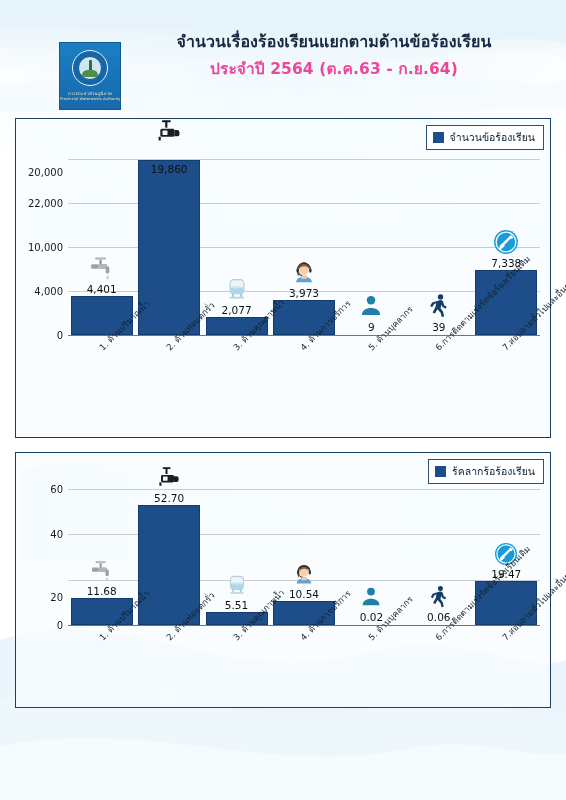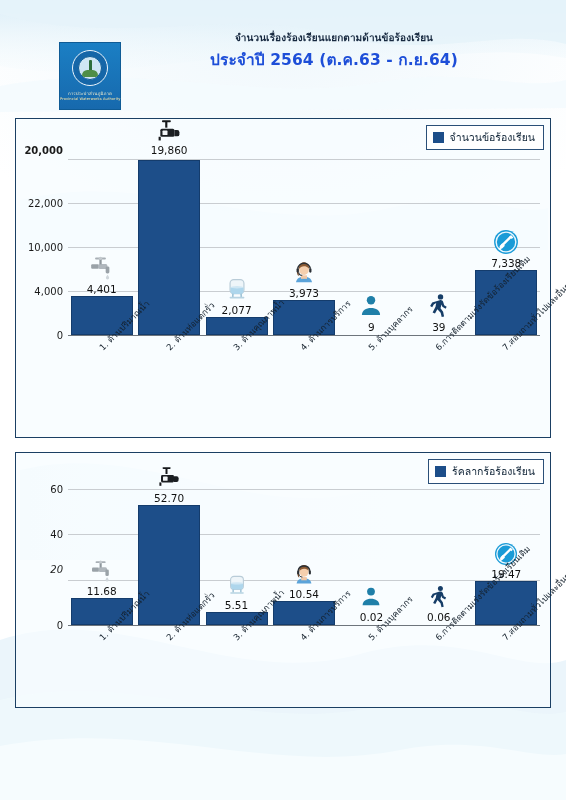--- a/index.html
+++ b/index.html
@@ -33,22 +33,22 @@
     background:#cfe6f4;border:1px solid #0f5b95;position:relative;overflow:hidden;}
   #logo .emblem .inner:before{content:"";position:absolute;left:50%;top:3px;
     width:3px;height:11px;margin-left:-1.5px;background:#2e6e3b;border-radius:1px;}
   #logo .emblem .inner:after{content:"";position:absolute;left:3px;bottom:2px;
     width:16px;height:7px;background:#4f8e46;border-radius:6px 6px 2px 2px;}
   #logo .cap{width:100%;text-align:center;margin-top:6px;line-height:1.05;}
   #logo .cap .th{font-size:4.4px;color:#fff4cf;letter-spacing:.1px;white-space:nowrap;}
   #logo .cap .en{font-size:3.6px;color:#ffe9a8;letter-spacing:.1px;white-space:nowrap;margin-top:1px;}
 
   #titleblock{position:absolute;left:124px;top:30px;width:420px;text-align:center;}
-  #titleblock .t1{font-size:10px;font-weight:bold;color:#16283f;letter-spacing:.1px;line-height:1.5;}
-  #titleblock .t2{font-size:15.5px;font-weight:bold;color:#1d4ed8;letter-spacing:.1px;line-height:1.5;margin-top:4px;}
+  #titleblock .t1{font-size:16px;font-weight:bold;color:#16283f;letter-spacing:.1px;line-height:1.5;}
+  #titleblock .t2{font-size:15.5px;font-weight:bold;color:#ec4899;letter-spacing:.1px;line-height:1.5;margin-top:4px;}
 
   
   .panel{position:absolute;left:15px;width:536px;z-index:2;box-sizing:border-box;
     border:1.6px solid #1b3f63;background:rgba(247,252,255,.72);}
   #panel-count{top:118px;height:320px;}
   #panel-percent{top:452px;height:256px;}
 
   .plot{position:absolute;left:0;top:0;right:0;bottom:0;}
 
   .legend{position:absolute;right:6px;top:6px;
@@ -133,21 +133,21 @@
     <div class="legend">
       <span class="swatch"></span>
       <span class="ltext">จำนวนข้อร้องเรียน</span>
     </div>
 
     <div class="ylabels" id="yl-count">
         <div class="yl" style="top: 216px;">0</div>
         <div class="yl" style="top: 171.909px;">4,000</div>
         <div class="yl" style="top: 127.818px;">10,000</div>
         <div class="yl" style="top: 83.7273px;">22,000</div>
-        <div class="yl" style="top: 31px; font-weight: bold;">20,000</div>
+        <div class="yl" style="top: 53px;">20,000</div>
       </div>
     <div class="gridarea" id="grid-count" style="top: 22px; height: 194px;">
         <div class="axisline" style="top: 194px;"></div>
         <div class="gridline" style="top: 149.909px;"></div>
         <div class="gridline" style="top: 105.818px;"></div>
         <div class="gridline" style="top: 61.7273px;"></div>
         <div class="gridline" style="top: 17.6364px;"></div>
       </div>
     <div class="gridarea" id="bars-count-wrap" style="top: 22px; height: 194px;">
       <div class="bars" id="bars-count">
@@ -170,21 +170,21 @@
             <span class="glyph" style="bottom: 190.129px;">
               <svg class="ic" width="26" height="26" viewBox="0 0 24 24">
                 <rect x="8.5" y="2" width="2" height="6" fill="#16181b"></rect>
                 <rect x="5.5" y="1.2" width="8.2" height="1.7" rx=".8" fill="#16181b"></rect>
                 <rect x="4" y="9" width="13" height="7.4" rx="1.4" fill="#1b1e22"></rect>
                 <rect x="6" y="10.6" width="4.6" height="4.2" rx=".6" fill="#f2f5f7"></rect>
                 <path d="M17 10.2h2.6a2 2 0 0 1 2 2v1.8a2 2 0 0 1-2 2H17z" fill="#1b1e22"></path>
                 <rect x="2.4" y="16.4" width="2" height="3.4" fill="#16181b"></rect>
               </svg>
             </span>
-            <div class="vlabel" style="bottom: 179px;">19,860</div>
+            <div class="vlabel" style="bottom: 160px;">19,860</div>
             <div class="bar" style="height: 175.129px; background: rgb(29, 78, 137);"></div>
           </div>
           <div class="slot">
             <span class="glyph" style="bottom: 33.3154px;">
               <svg class="ic" width="26" height="26" viewBox="0 0 24 24">
                 <rect x="5.6" y="3.4" width="12.8" height="13" rx="3.4" fill="#eef5f9" stroke="#b9ccd8" stroke-width="1.1"></rect>
                 <path d="M6 10.4h12v3.1a3 3 0 0 1-3 3H9a3 3 0 0 1-3-3z" fill="#aed6ec"></path>
                 <ellipse cx="12" cy="10.4" rx="6" ry="1.1" fill="#cfe6f3"></ellipse>
                 <rect x="7.4" y="16.2" width="1.5" height="3.6" rx=".7" fill="#9fc4d8"></rect>
                 <rect x="15.1" y="16.2" width="1.5" height="3.6" rx=".7" fill="#9fc4d8"></rect>
@@ -263,21 +263,21 @@
 <div class="panel" id="panel-percent">
   <div class="plot">
 
     <div class="legend">
       <span class="swatch"></span>
       <span class="ltext">ร้คลากร้อร้องเรียน</span>
     </div>
 
     <div class="ylabels" id="yl-pct">
         <div class="yl" style="top: 172px;">0</div>
-        <div class="yl" style="top: 116px; font-style: italic;">20</div>
+        <div class="yl" style="top: 144px;">20</div>
         <div class="yl" style="top: 81.0909px;">40</div>
         <div class="yl" style="top: 35.6364px;">60</div>
       </div>
     <div class="gridarea" id="grid-pct" style="top: 22px; height: 150px;">
         <div class="axisline" style="top: 150px;"></div>
         <div class="gridline" style="top: 104.545px;"></div>
         <div class="gridline" style="top: 59.0909px;"></div>
         <div class="gridline" style="top: 13.6364px;"></div>
       </div>
     <div class="gridarea" id="bars-pct-wrap" style="top: 22px; height: 150px;">

